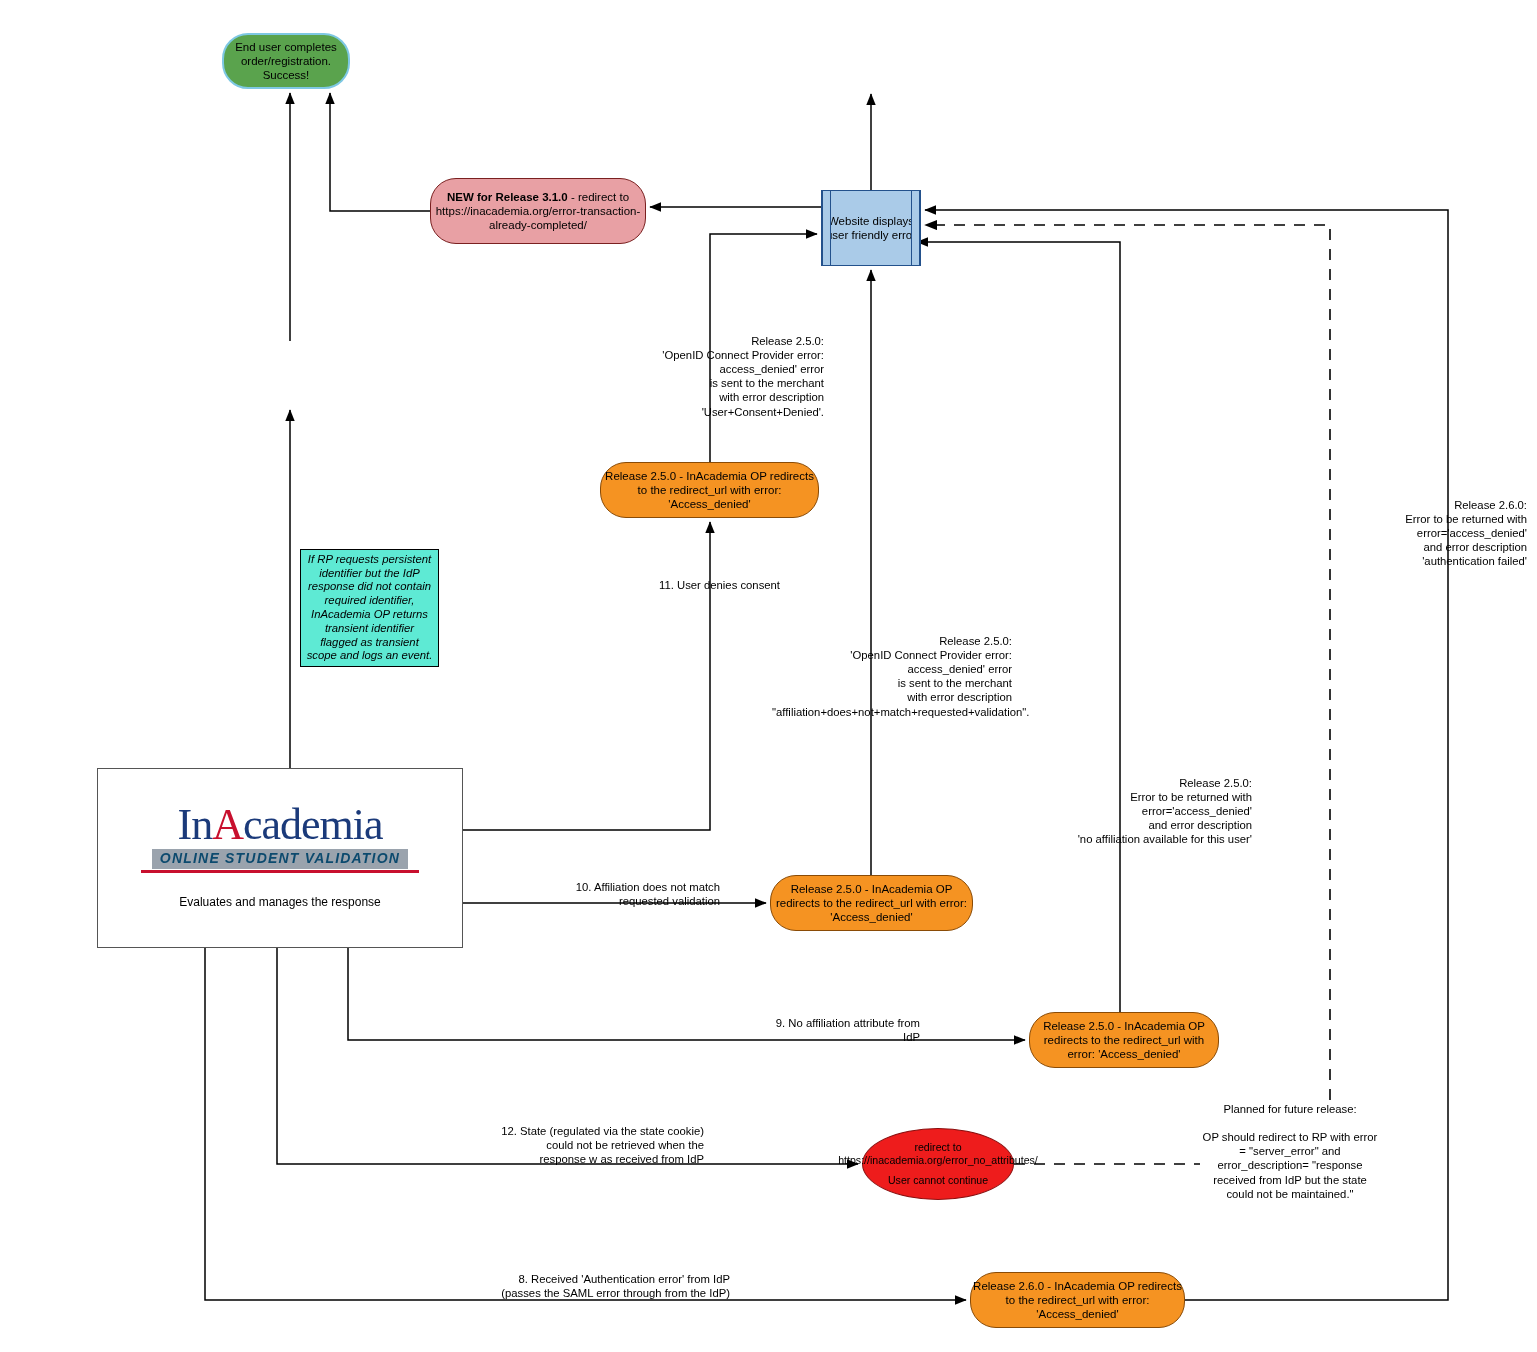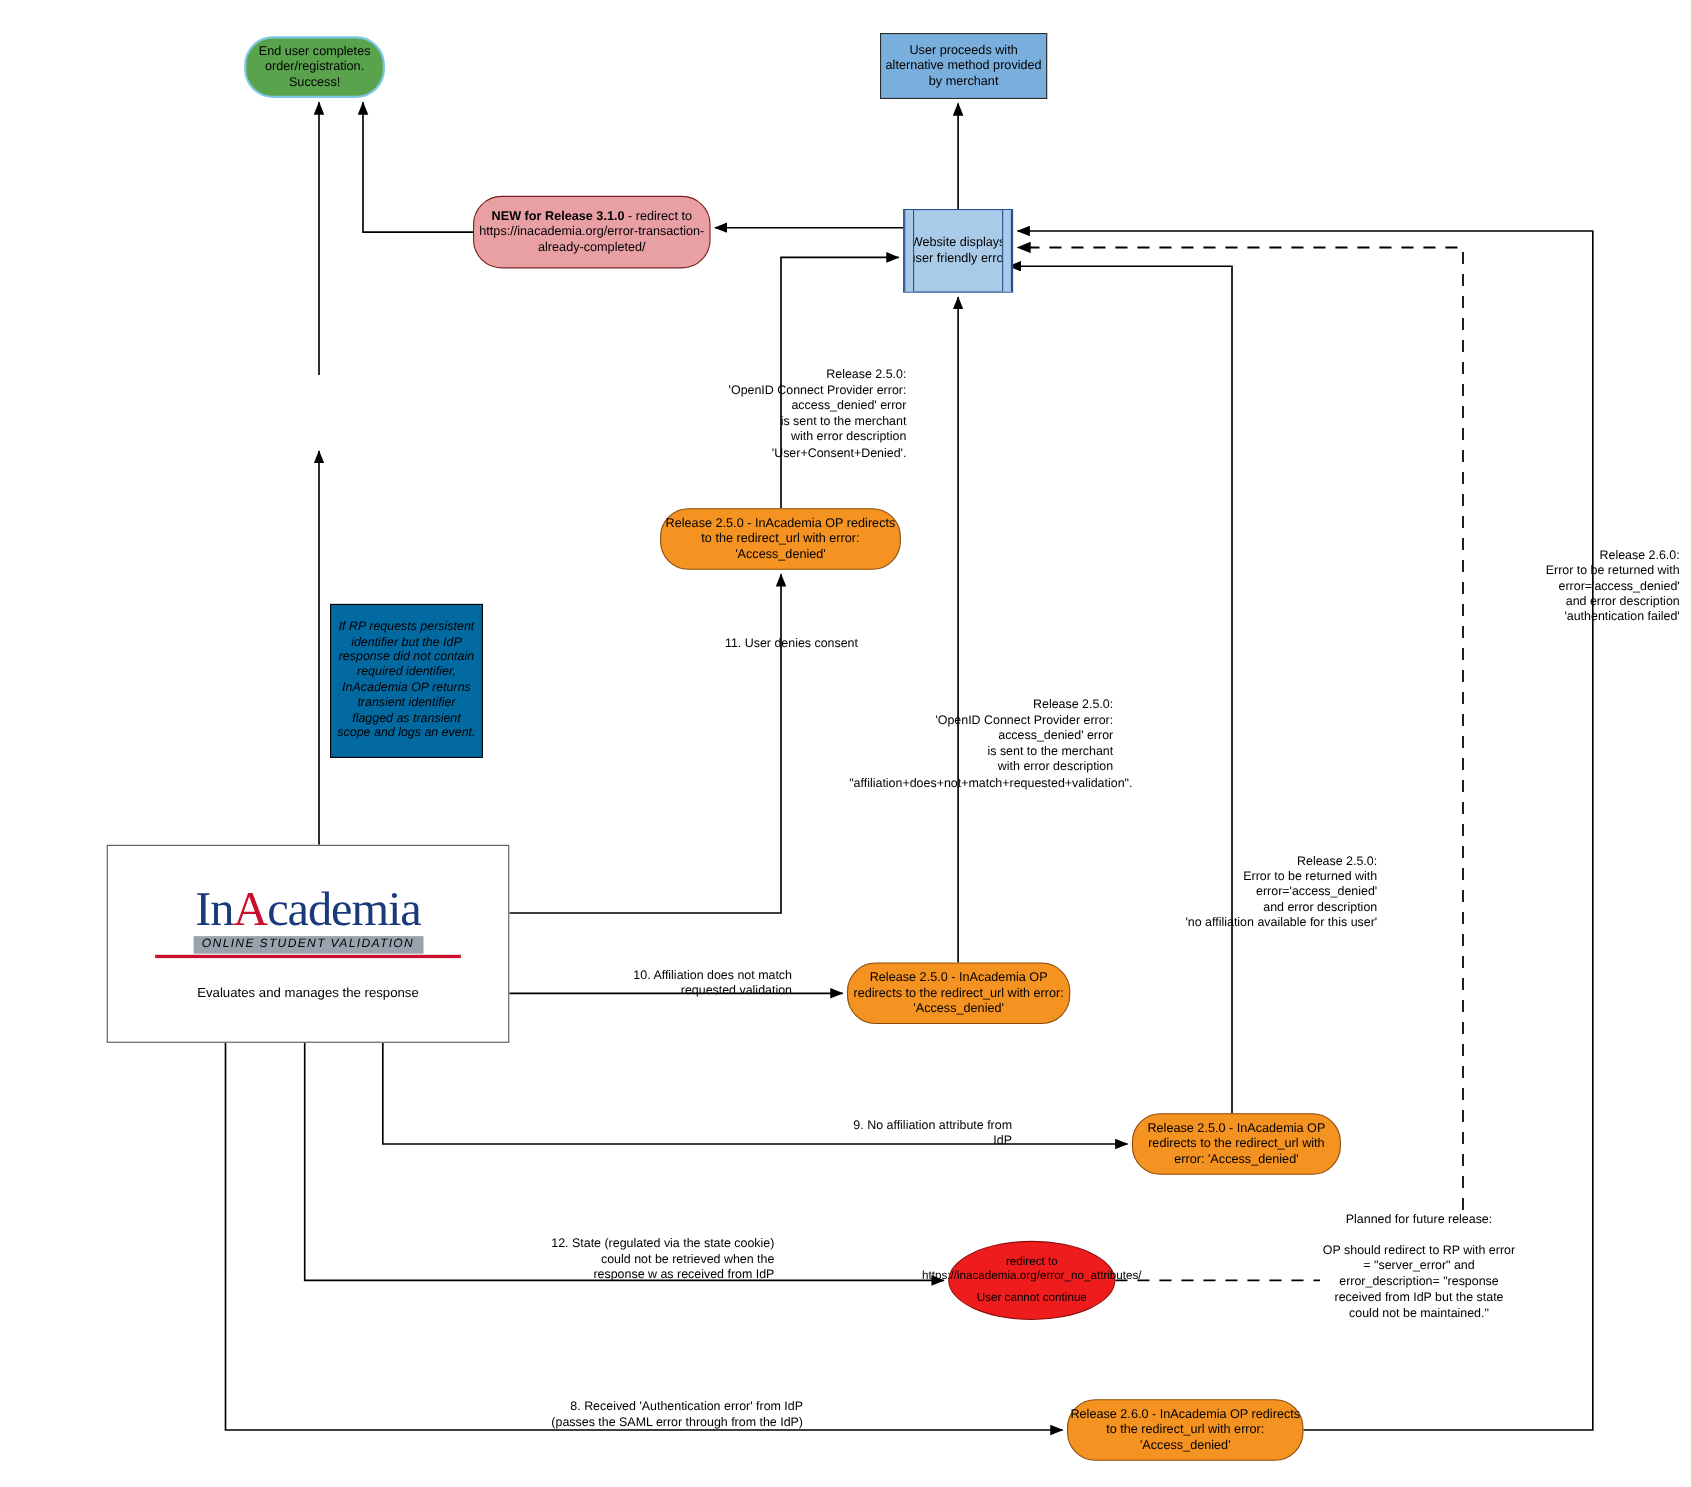--- a/index.html
+++ b/index.html
@@ -82,22 +82,22 @@
     border: 1.3px solid #103f10;
     transform: skewX(-18deg);
   }
   #n-validation .lbl {
     position: relative;
     color: #ffffff;
     font-size: 11.5px;
     z-index: 2;
   }
   #n-note {
-    left: 300px; top: 549px; width: 139px; height: 140px;
-    background: #0369a1;
+    left: 300px; top: 549px; width: 139px; height: 118px;
+    background: #5eead4;
     border: 1.2px solid #000;
     font-style: italic;
     font-size: 11.3px;
     padding: 4px;
   }
   #n-op-consent {
     left: 600px; top: 462px; width: 219px; height: 56px;
     background: #f59322;
     border: 1.3px solid #8a4b06;
     border-radius: 26px;
@@ -151,23 +151,23 @@
     font-size: 44px;
     letter-spacing: -1px;
     color: #1b3a7a;
     line-height: 1;
     white-space: nowrap;
   }
   .logo-main .redA { color: #c8102e; }
   .logo-sub {
     margin-top: 2px;
     background: #9aa3ad;
-    color: #000000;
-    font-size: 11px;
-    font-weight: normal;
+    color: #0c4a6e;
+    font-size: 14px;
+    font-weight: bold;
     font-style: italic;
     letter-spacing: 1.2px;
     padding: 1px 8px 2px 8px;
     white-space: nowrap;
   }
   .logo-underline {
     width: 278px;
     height: 3px;
     background: #c8102e;
     margin-top: 1px;
@@ -241,23 +241,20 @@
     <g stroke="#000" stroke-width="1.6" fill="none" stroke-dasharray="11,9">
       <path d="M1014,1164 L1200,1164"></path>
       <path d="M1330,1100 L1330,225 L925,225" marker-end="url(#arrow)"></path>
     </g>
   </svg>
 
   <div class="node" id="n-success">
     <span>End user completes order/registration. Success!</span>
   </div>
 
-  <div class="node" id="n-altmethod">
-    <span>User proceeds with alternative method provided by merchant</span>
-  </div>
 
   <div class="node" id="n-new310">
     <span>
       <span>NEW for Release 3.1.0</span><span class="norm"> - redirect to https://inacademia.org/error-transaction-already-completed/</span>
     </span>
   </div>
 
   <div class="node" id="n-website">
     <span class="bar-l"></span>
     <span class="bar-r"></span>

